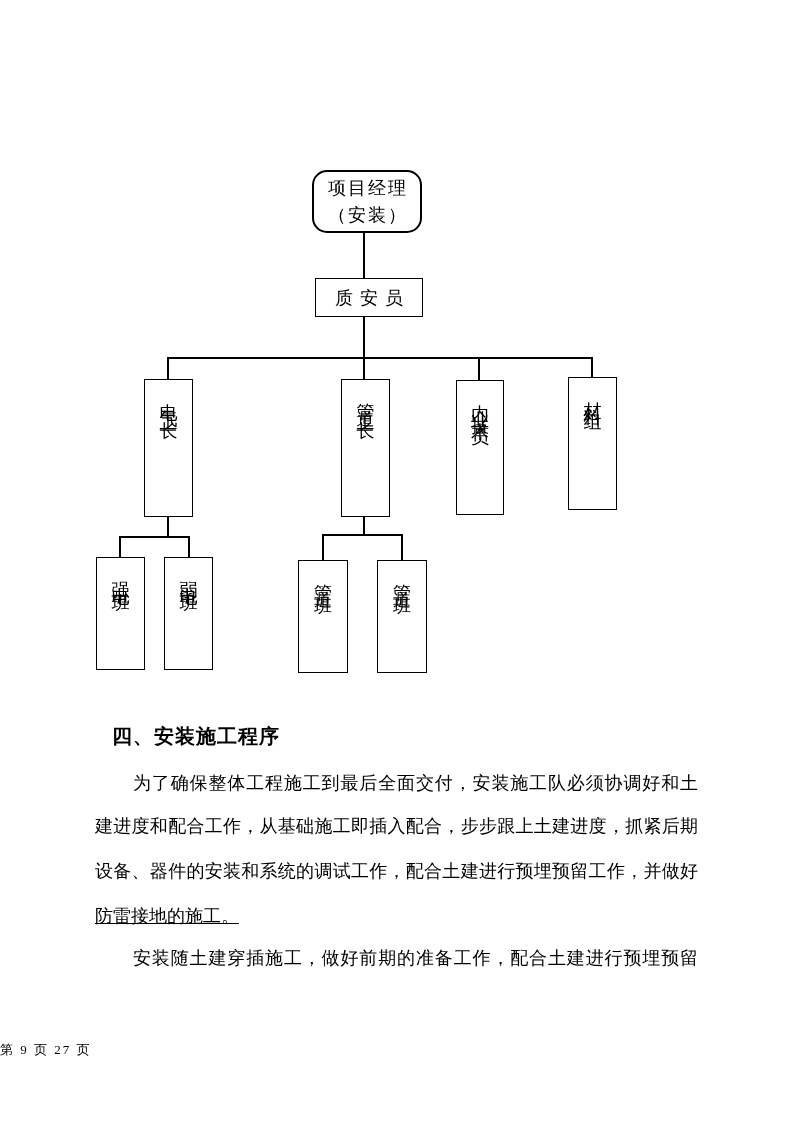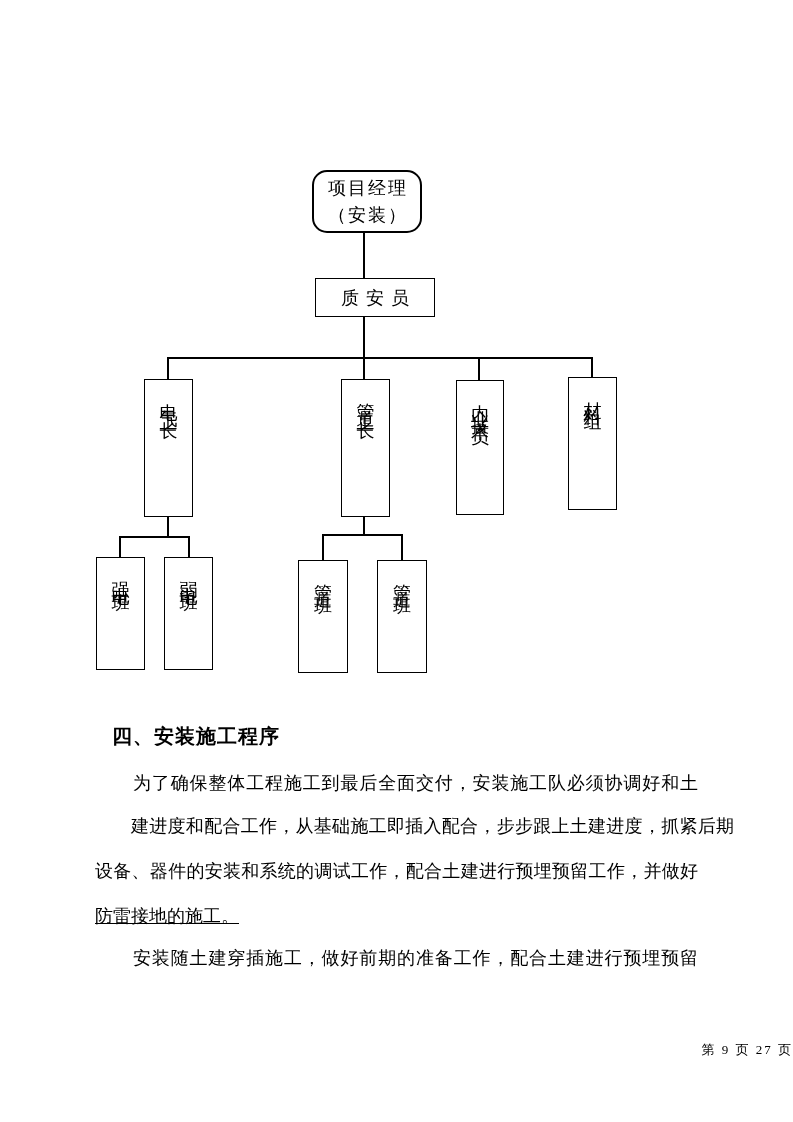--- a/index.html
+++ b/index.html
@@ -39,21 +39,21 @@
   }
   .bline {
     position:absolute; left:95px; width:603px; box-sizing:border-box;
     font-size:18px; line-height:26px; height:26px;
     text-align:justify; white-space:nowrap;
   }
   .jl { text-align-last:justify; white-space:normal; }
   .indent { padding-left:38px; }
   .footer {
     position:absolute; left:0; top:1041px; width:100%;
-    text-align:right; font-size:13px; letter-spacing:2px;
+    text-align:left; font-size:13px; letter-spacing:2px;
   }
 </style>
 </head>
 <body>
 
 <div class="page">
 
   <div>
 
     <div class="ln" style="left:363px;top:233px;width:2px;height:45px;"></div>
@@ -70,21 +70,21 @@
     <div class="ln" style="left:363px;top:515px;width:2px;height:21px;"></div>
     <div class="ln" style="left:322px;top:534px;width:81px;height:2px;"></div>
     <div class="ln" style="left:322px;top:534px;width:2px;height:27px;"></div>
     <div class="ln" style="left:401px;top:534px;width:2px;height:27px;"></div>
 
     <div class="obox pm" style="left:312px;top:170px;width:110px;height:63px;">
       <div>项目经理</div>
       <div>（安装）</div>
     </div>
 
-    <div class="obox qa" style="left:315px;top:278px;width:120px;height:39px;">
+    <div class="obox qa" style="left:315px;top:278px;width:108px;height:39px;">
       <span>质安员</span>
     </div>
 
     <div class="obox vbox" style="left:144px;top:379px;width:49px;height:138px;">
       <span>电气工长</span>
     </div>
     <div class="obox vbox" style="left:341px;top:379px;width:49px;height:138px;">
       <span>管道工长</span>
     </div>
     <div class="obox vbox" style="left:456px;top:380px;width:48px;height:135px;">
@@ -104,20 +104,20 @@
       <span>管道班</span>
     </div>
     <div class="obox vbox" style="left:377px;top:560px;width:50px;height:113px;">
       <span>管道班</span>
     </div>
   </div>
 
   <div class="heading">四、安装施工程序</div>
 
   <div class="bline jl indent" style="top:770px;">为了确保整体工程施工到最后全面交付，安装施工队必须协调好和土</div>
-  <div class="bline jl" style="top:813px;margin-left:36px;">建进度和配合工作，从基础施工即插入配合，步步跟上土建进度，抓紧后期</div>
+  <div class="bline jl" style="top:813px;">建进度和配合工作，从基础施工即插入配合，步步跟上土建进度，抓紧后期</div>
   <div class="bline jl" style="top:858px;">设备、器件的安装和系统的调试工作，配合土建进行预埋预留工作，并做好</div>
   <div class="bline" style="top:903px;text-decoration:underline;">防雷接地的施工。</div>
   <div class="bline jl indent" style="top:945px;">安装随土建穿插施工，做好前期的准备工作，配合土建进行预埋预留</div>
 
   <div class="footer">第 9 页 27 页</div>
 
 </div>
 
 </body></html>

